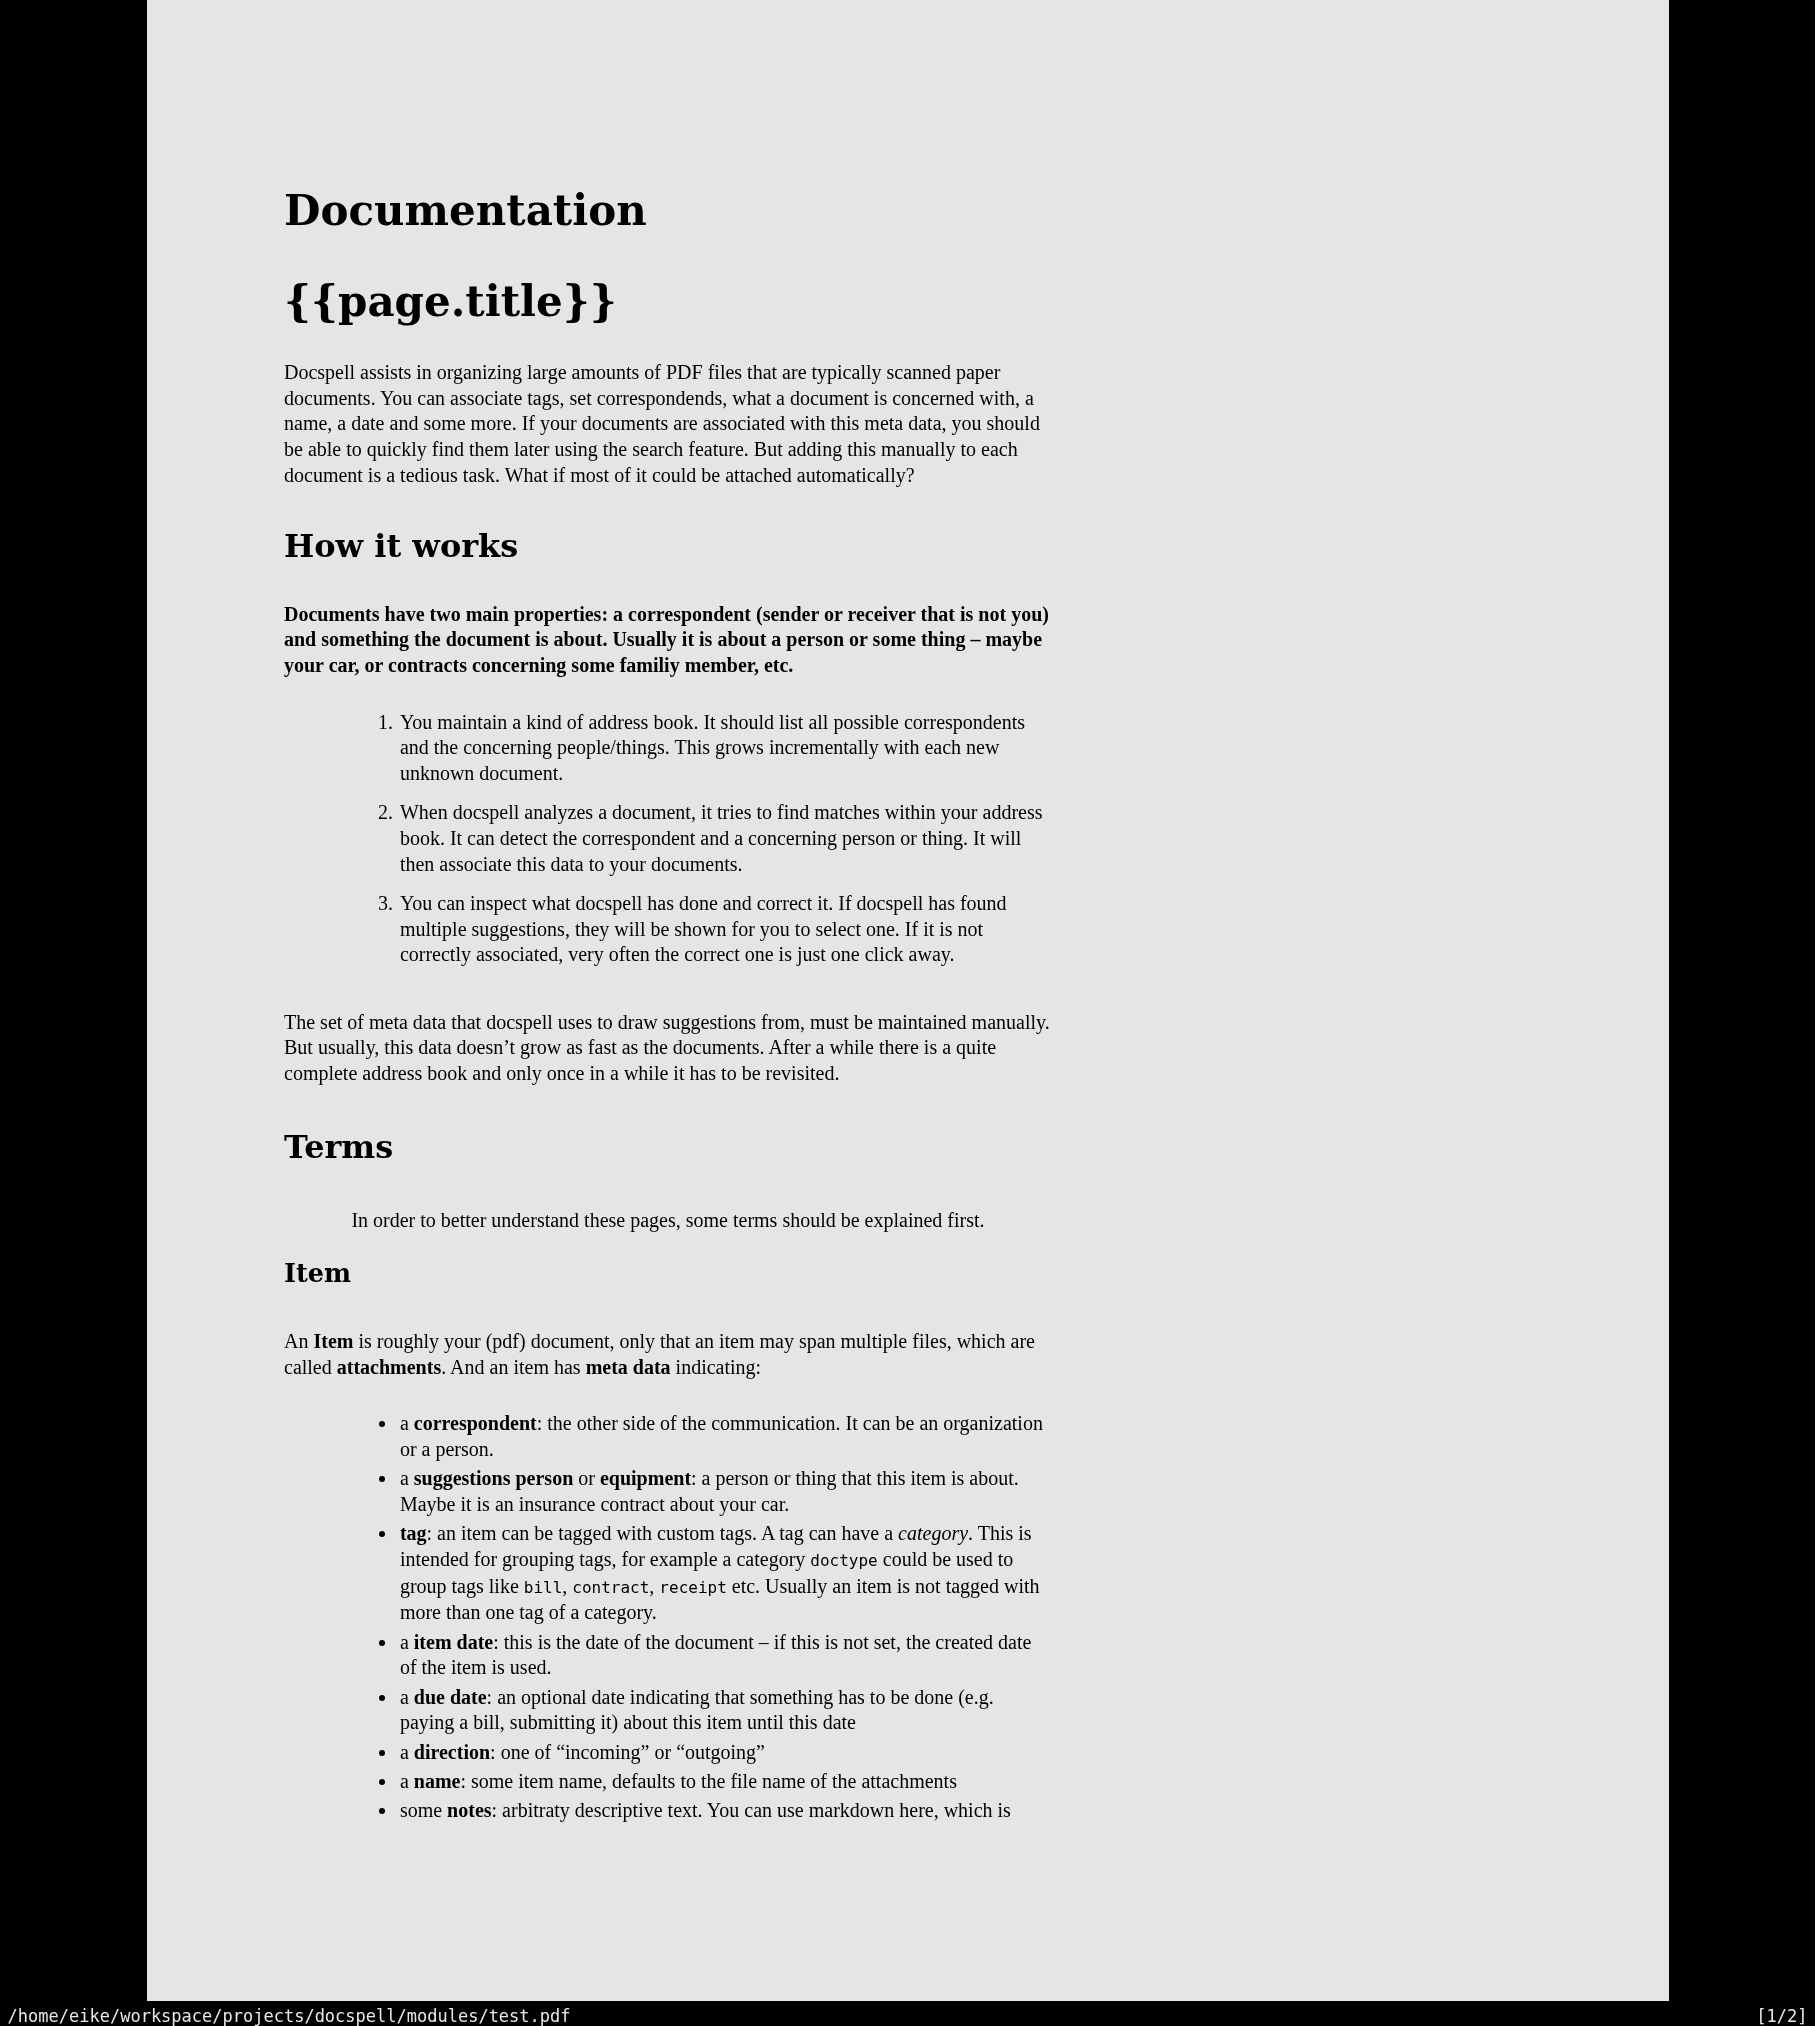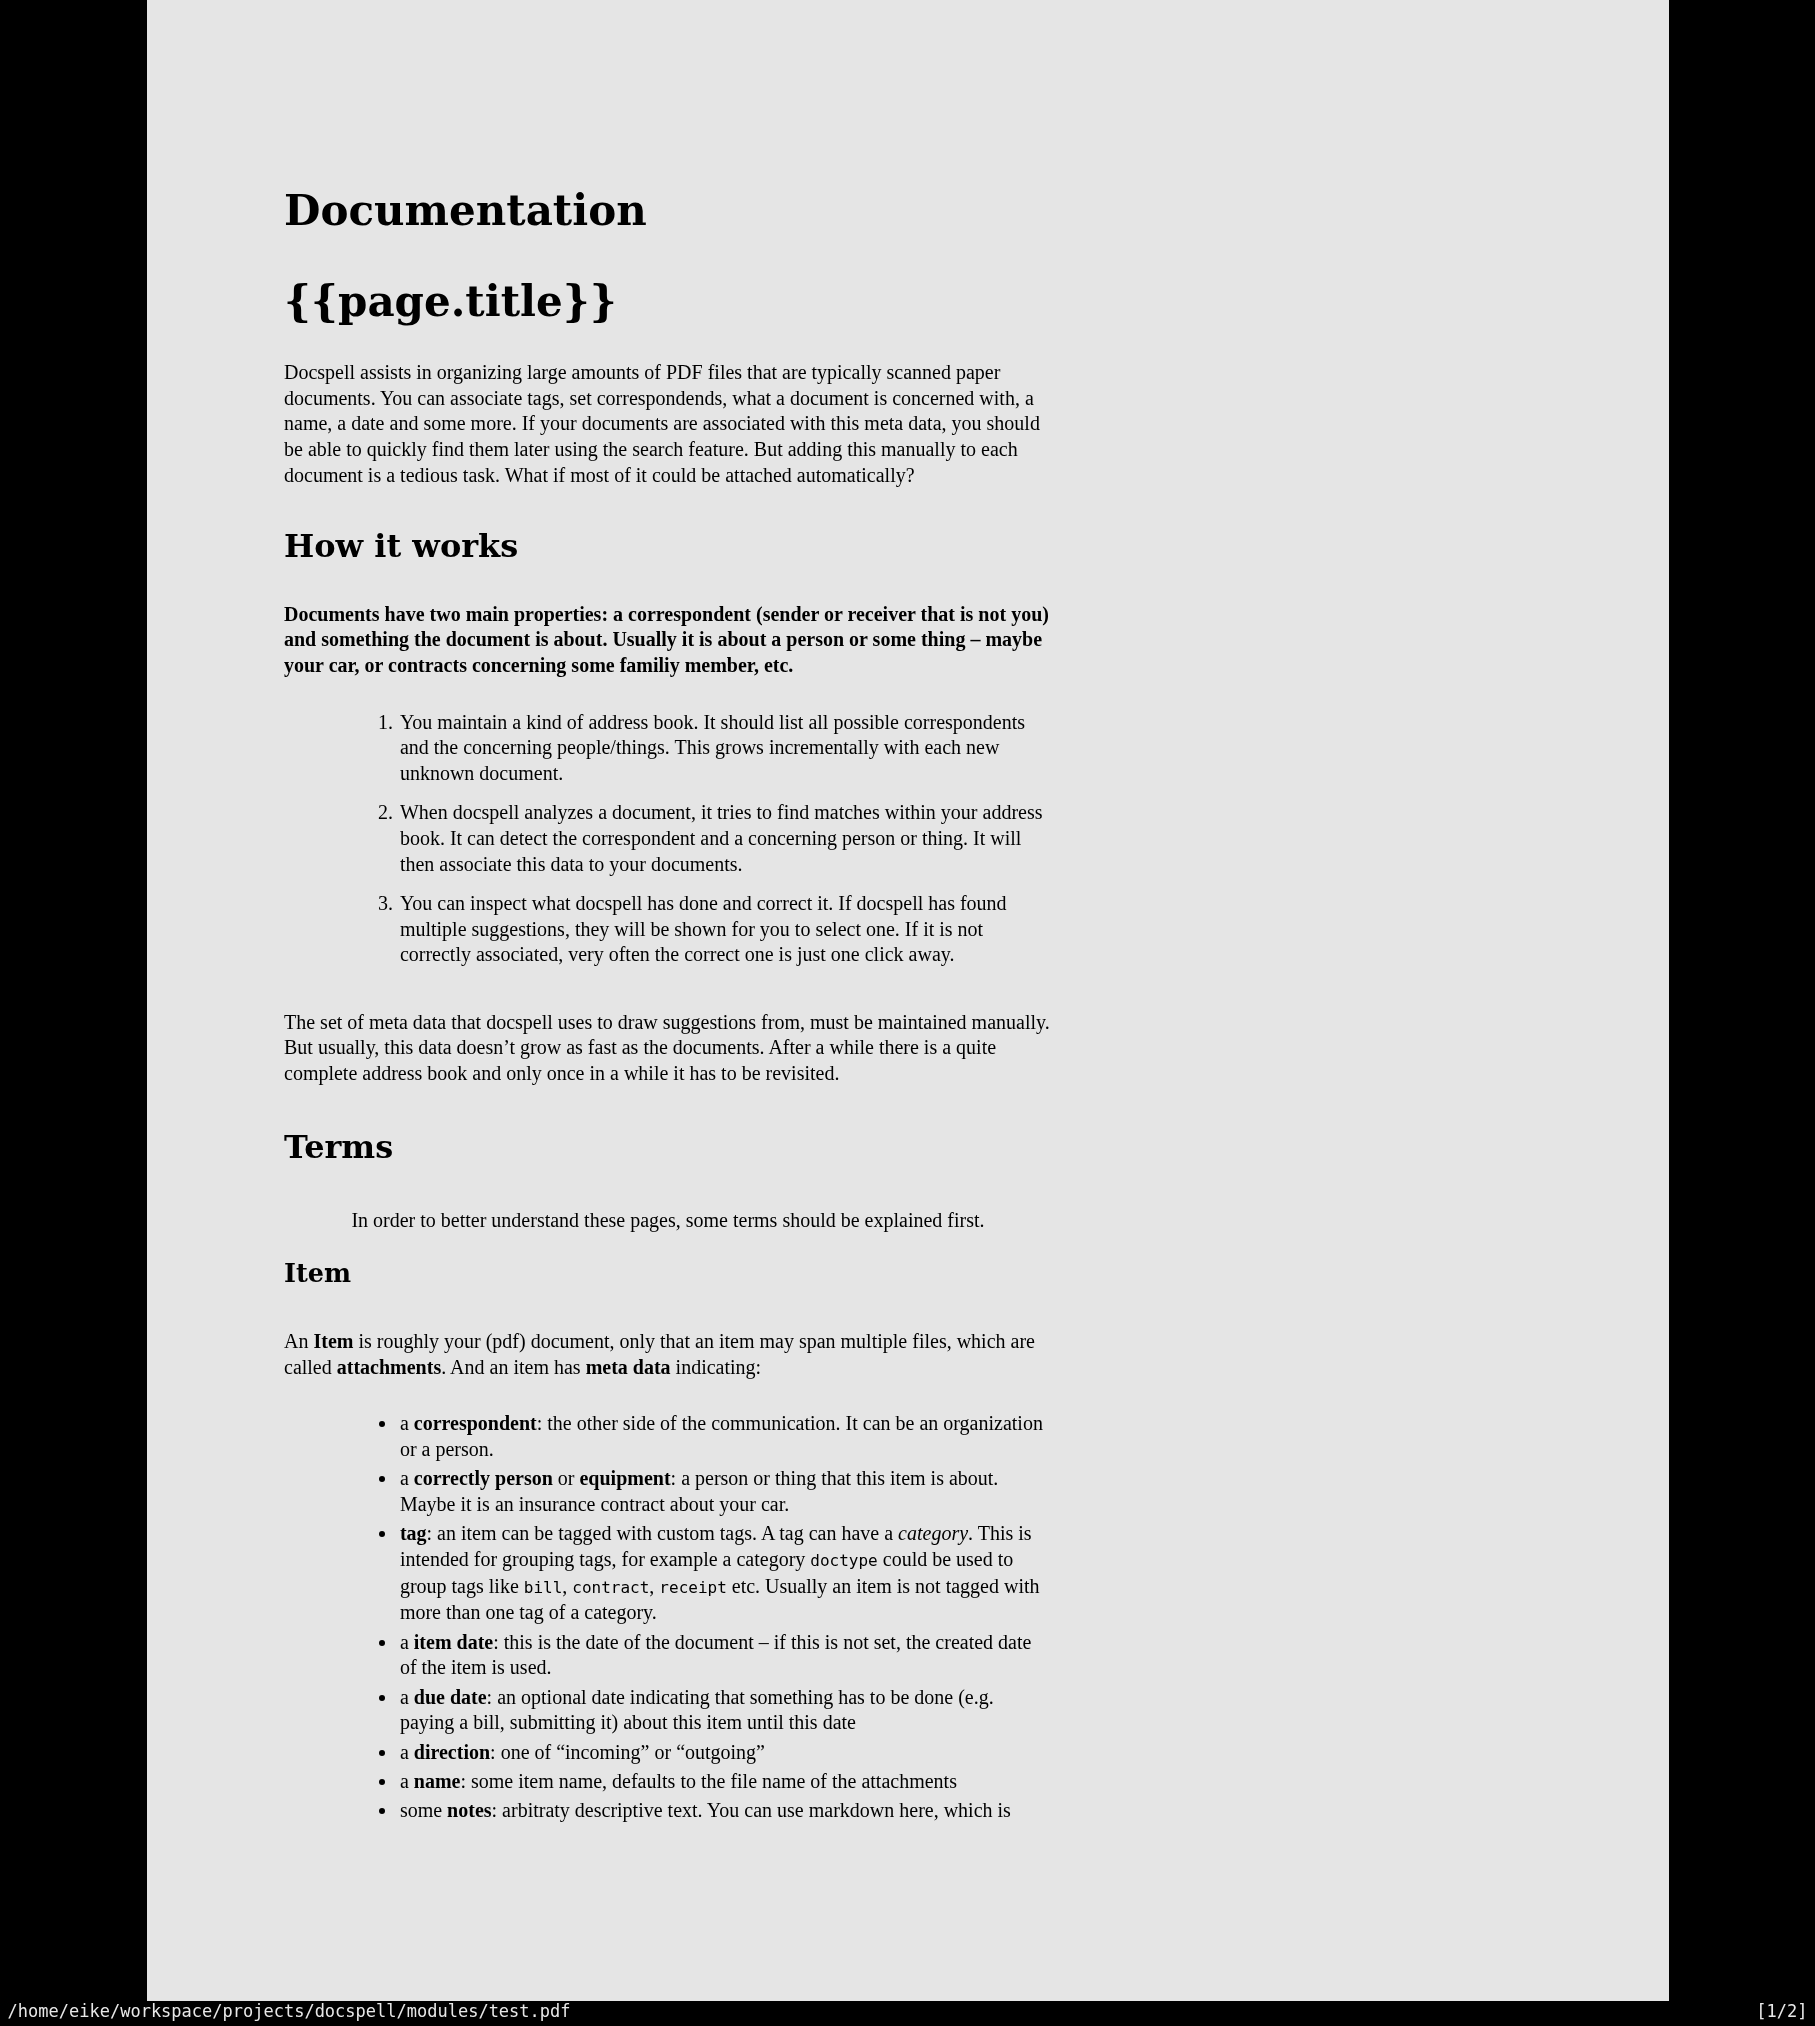--- a/index.html
+++ b/index.html
@@ -75,21 +75,21 @@
     left: 0;
     right: 0;
     bottom: 0;
     height: 24.6px;
     background: #000000;
     color: #e8e8e8;
     font-family: "DejaVu Sans Mono", monospace;
     font-size: 17px;
     display: flex;
     justify-content: space-between;
-    align-items: flex-start;
+    align-items: flex-end;
     padding: 0 7.6px;
     box-sizing: border-box;
   }
 </style>
 </head>
 <body>
 
 <div class="pdf-page">
   <div class="content">
 
@@ -114,21 +114,21 @@
     <h2 class="m-terms-head">Terms</h2>
 
     <p class="m-terms-intro">In order to better understand these pages, some terms should be explained first.</p>
 
     <h3 class="m-item-head">Item</h3>
 
     <p class="m-item-def"><span>An </span><span class="rn-b">Item</span><span> is roughly your (pdf) document, only that an item may span multiple files, which are called </span><span class="rn-b">attachments</span><span>. And an item has </span><span class="rn-b">meta data</span><span> indicating:</span></p>
 
     <ul>
         <li><span>a </span><span class="rn-b">correspondent</span><span>: the other side of the communication. It can be an organization or a person.</span></li>
-        <li><span>a </span><span class="rn-b">correctly person</span><span> or </span><span class="rn-b">equipment</span><span>: a person or thing that this item is about. Maybe it is an insurance contract about your car.</span></li>
+        <li><span>a </span><span class="rn-b">suggestions person</span><span> or </span><span class="rn-b">equipment</span><span>: a person or thing that this item is about. Maybe it is an insurance contract about your car.</span></li>
         <li><span class="rn-b">tag</span><span>: an item can be tagged with custom tags. A tag can have a </span><span class="rn-i">category</span><span>. This is intended for grouping tags, for example a category </span><span class="rn-m">doctype</span><span> could be used to group tags like </span><span class="rn-m">bill</span><span>, </span><span class="rn-m">contract</span><span>, </span><span class="rn-m">receipt</span><span> etc. Usually an item is not tagged with more than one tag of a category.</span></li>
         <li><span>a </span><span class="rn-b">item date</span><span>: this is the date of the document – if this is not set, the created date of the item is used.</span></li>
         <li><span>a </span><span class="rn-b">due date</span><span>: an optional date indicating that something has to be done (e.g. paying a bill, submitting it) about this item until this date</span></li>
         <li><span>a </span><span class="rn-b">direction</span><span>: one of “incoming” or “outgoing”</span></li>
         <li><span>a </span><span class="rn-b">name</span><span>: some item name, defaults to the file name of the attachments</span></li>
         <li><span>some </span><span class="rn-b">notes</span><span>: arbitraty descriptive text. You can use markdown here, which is</span></li>
       </ul>
 
   </div>
 </div>

